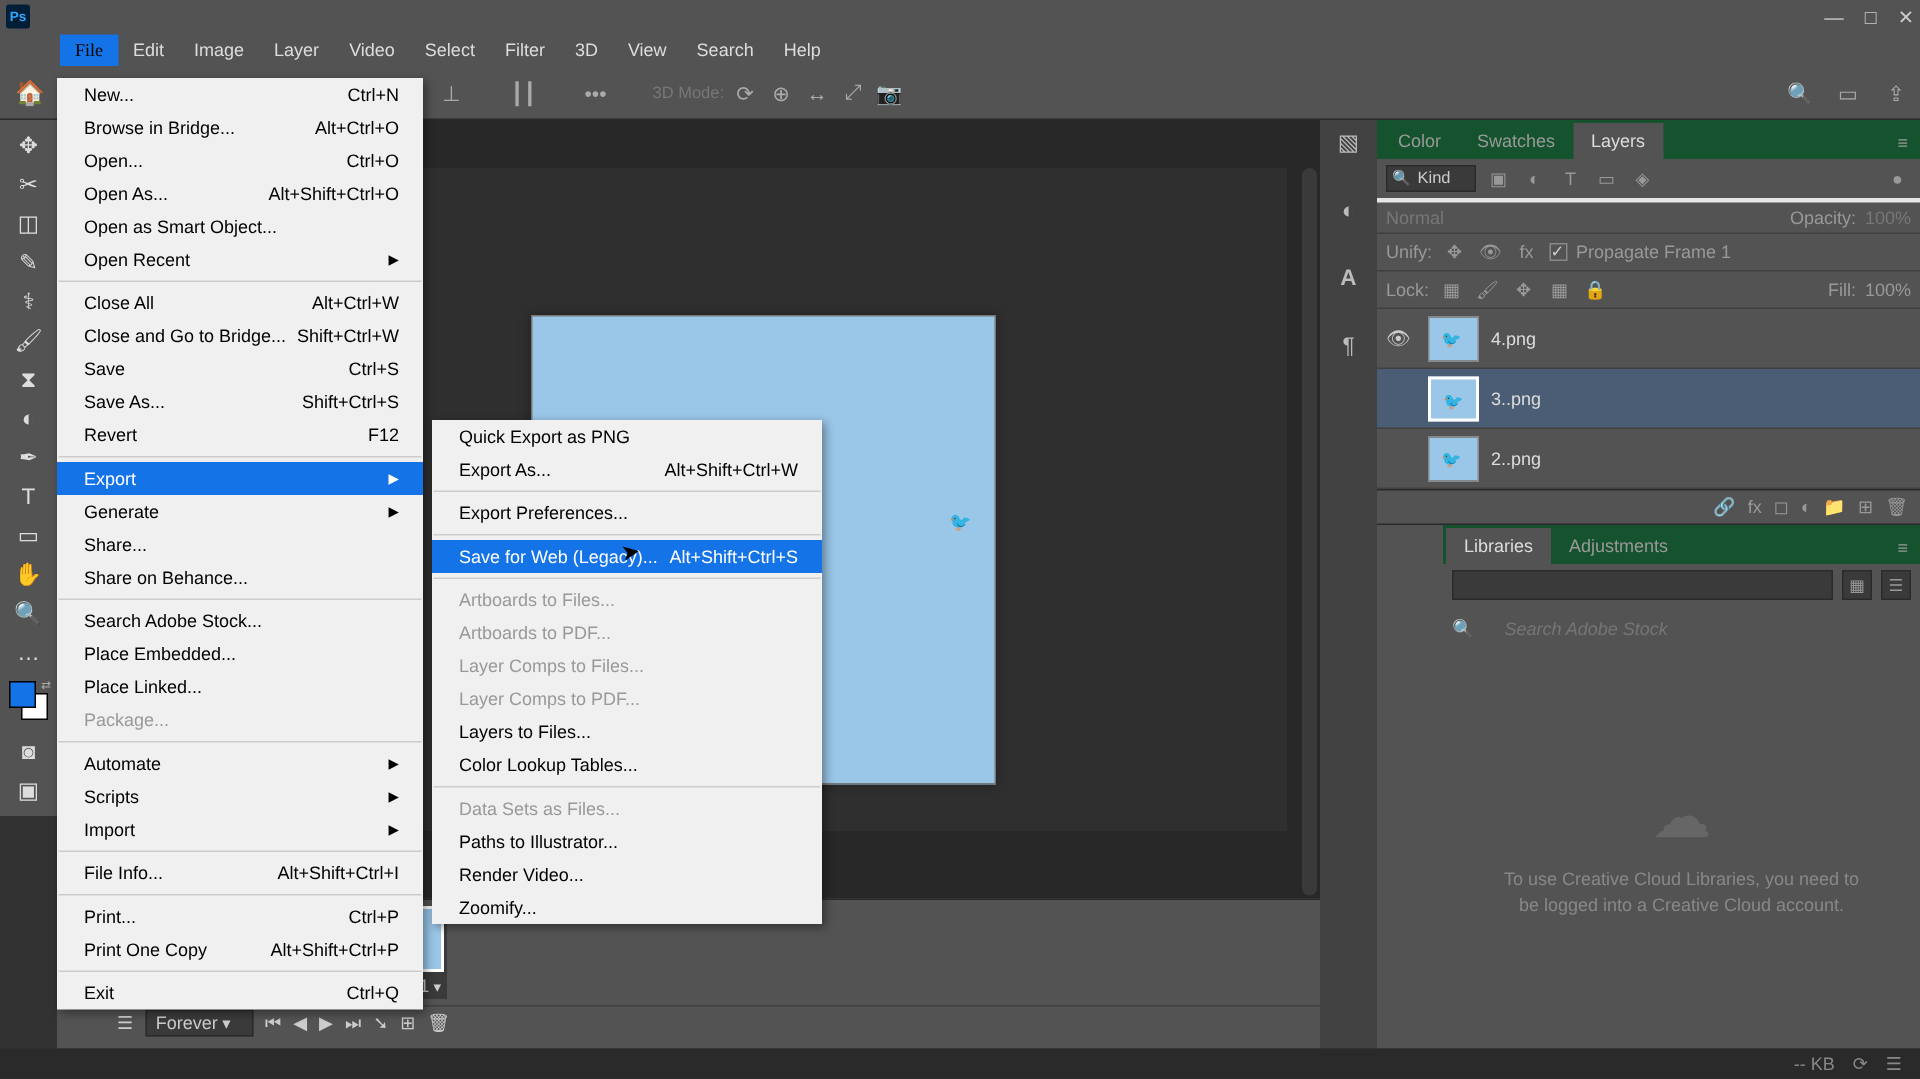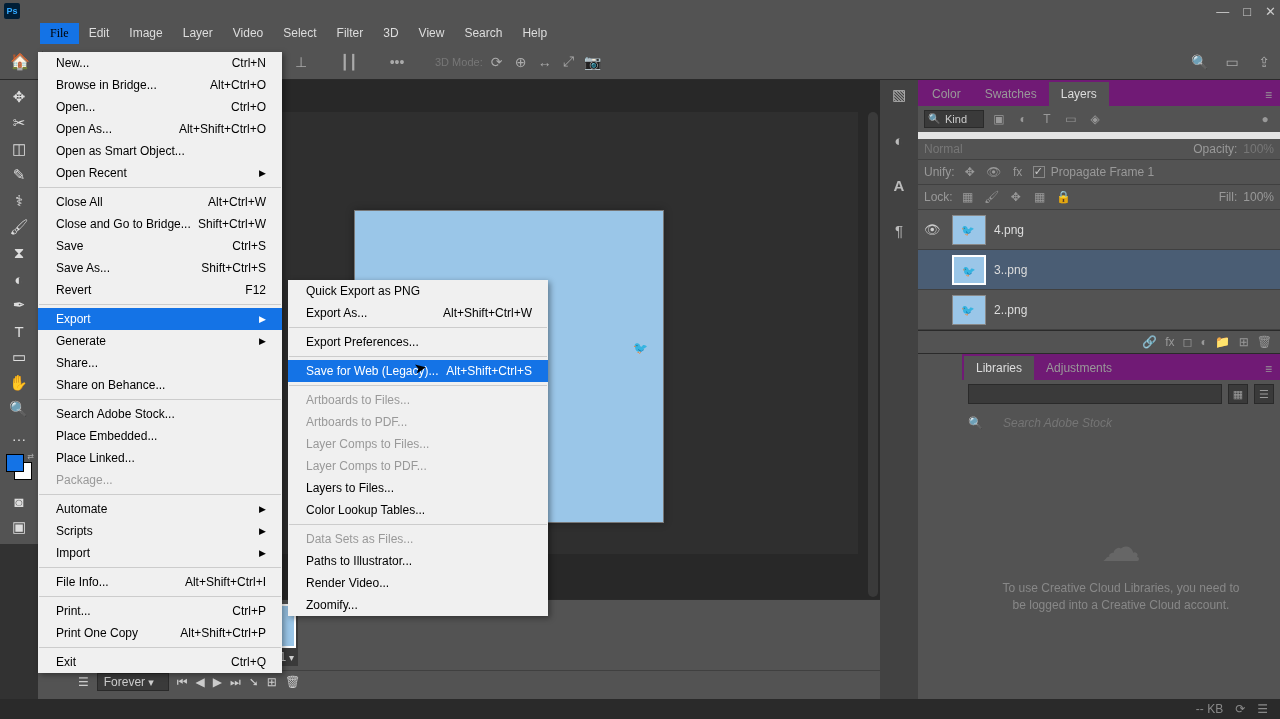--- a/index.html
+++ b/index.html
@@ -52,25 +52,25 @@
 .dd-item.highlighted .shortcut { color: white; }
 
 
 .right-panels { position: absolute; right: 0; top: 80px; width: 400px; bottom: 20px; display: flex; }
 .mini-panel { width: 38px; background: #424242; display: flex; flex-direction: column; align-items: center; padding: 6px 0; gap: 28px; color: #bbb; }
 .mini-panel > div { font-size: 15px; cursor: pointer; }
 .main-panels { flex: 1; background: #535353; display: flex; flex-direction: column; }
 
 
 .layers-panel { border-bottom: 1px solid #2a2a2a; }
-.panel-tabs { display: flex; background: #701a75; height: 26px; align-items: flex-end; padding: 0 2px; }
+.panel-tabs { display: flex; background: #14532d; height: 26px; align-items: flex-end; padding: 0 2px; }
 .panel-tabs .tab { padding: 5px 12px; color: #999; cursor: pointer; font-size: 12px; }
 .panel-tabs .tab.active { background: #535353; color: #ddd; }
 .panel-tabs .menu-handle { margin-left: auto; color: #999; padding: 4px 6px; }
-.layers-filter { display: flex; align-items: center; padding: 4px 6px; gap: 6px; border-bottom: 7px solid #e5e5e5; }
+.layers-filter { display: flex; align-items: center; padding: 4px 6px; gap: 6px; border-bottom: 3px solid #e5e5e5; }
 .layers-filter .dropdown { background: #3a3a3a; color: #ccc; padding: 2px 16px 2px 20px; font-size: 11px; border: 1px solid #2a2a2a; position: relative; }
 .layers-filter .dropdown:before { content: "🔍"; position: absolute; left: 3px; font-size: 10px; }
 .filter-icon { width: 18px; height: 18px; display: flex; align-items: center; justify-content: center; color: #999; font-size: 12px; }
 .blend-row, .unify-row, .lock-row { display: flex; align-items: center; padding: 3px 6px; gap: 6px; color: #999; font-size: 11px; border-bottom: 1px solid #404040; }
 .blend-row .val { color: #777; }
 .checkbox { width: 12px; height: 12px; border: 1px solid #888; display: inline-block; position: relative; }
 .checkbox.checked:after { content: "✓"; position: absolute; top: -2px; left: 0; font-size: 11px; color: #ccc; }
 .layers-list { }
 .layer-row { display: flex; align-items: center; height: 40px; border-bottom: 1px solid #404040; padding: 0 6px; gap: 8px; color: #ddd; }
 .layer-row.selected { background: #4a5d74; }

